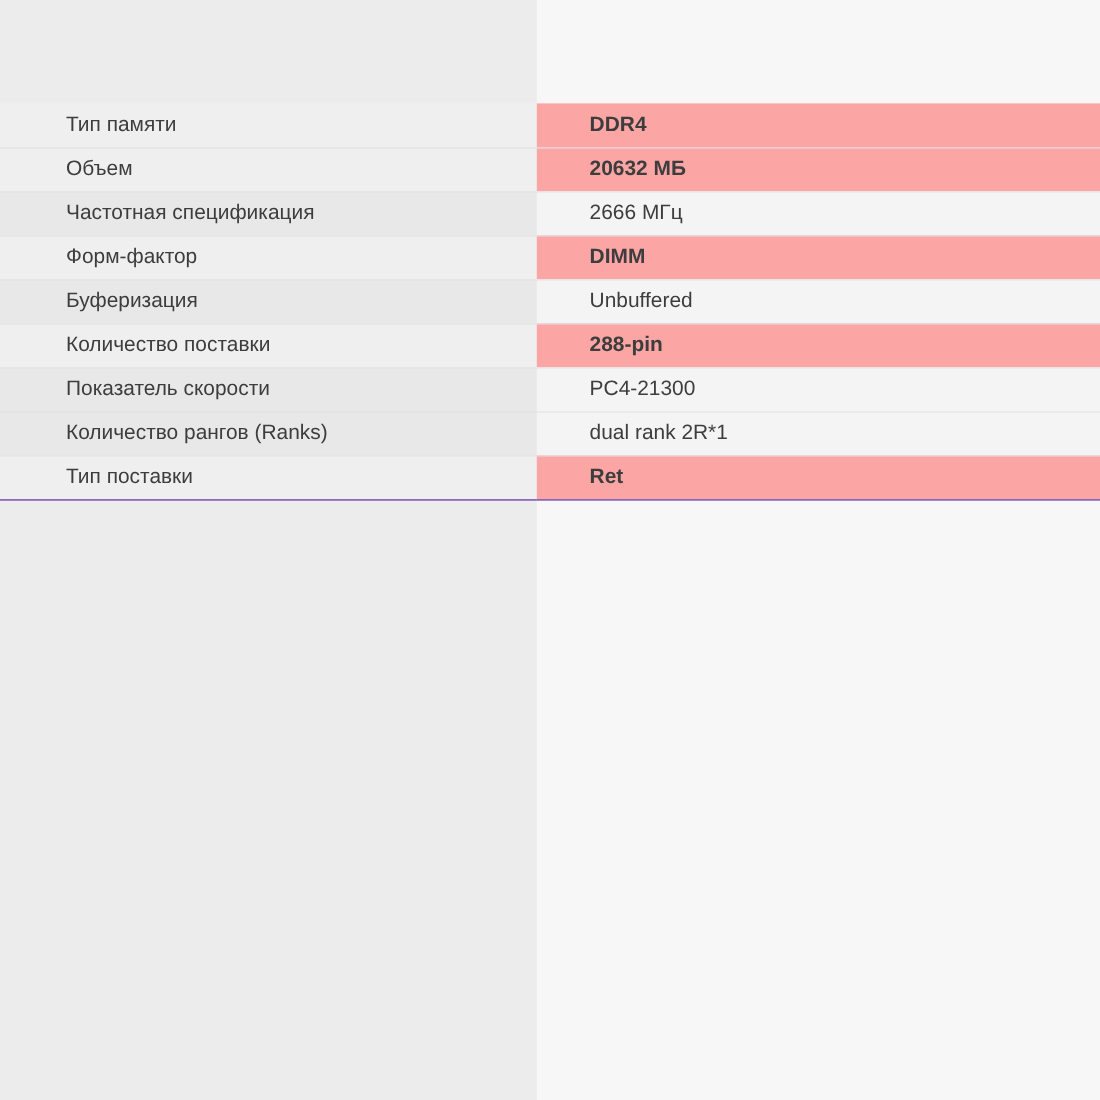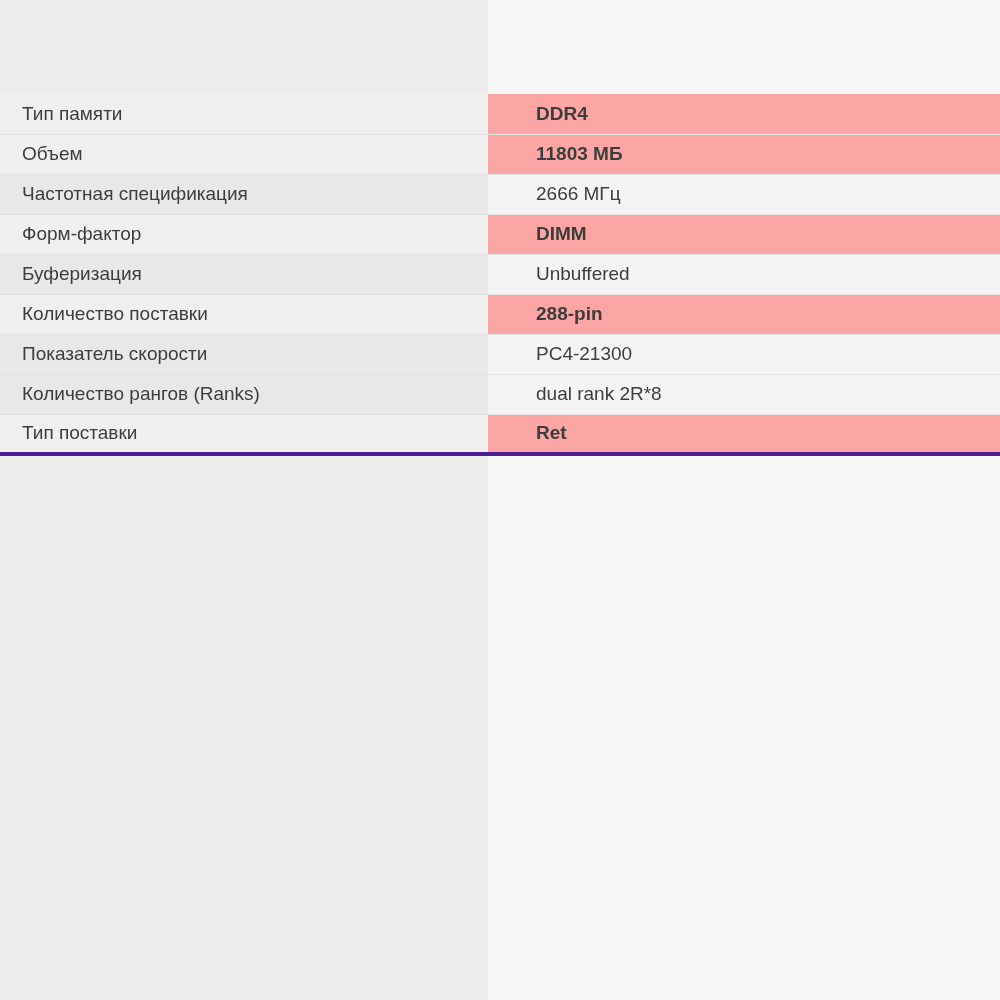--- a/index.html
+++ b/index.html
@@ -50,25 +50,25 @@
   .spec-table td {
     height: 40px;
     padding: 0;
     vertical-align: middle;
     font-size: 19px;
     font-weight: 400;
     color: #3d3d3d;
     border-bottom: 1px solid #e2e2e2;
   }
   .spec-table tr:last-child td {
-    border-bottom: 4px solid #4c1d95;
+    border-bottom: 1px solid #4c1d95;
   }
   td.k {
     width: 488px;
-    padding-left: 22px;
+    padding-left: 60px;
     box-sizing: border-box;
     background: #ececec;
   }
   td.v {
     width: 512px;
     padding-left: 48px;
     box-sizing: border-box;
     background: #f7f7f7;
   }
   
@@ -86,21 +86,21 @@
 
 
   <table class="spec-table">
     <tbody>
         <tr class="odd">
           <td class="k">Тип памяти</td>
           <td class="v">DDR4</td>
         </tr>
         <tr class="odd">
           <td class="k">Объем</td>
-          <td class="v">11803 МБ</td>
+          <td class="v">20632 МБ</td>
         </tr>
         <tr class="alt">
           <td class="k">Частотная спецификация</td>
           <td class="v">2666 МГц</td>
         </tr>
         <tr class="odd">
           <td class="k">Форм-фактор</td>
           <td class="v">DIMM</td>
         </tr>
         <tr class="alt">
@@ -110,21 +110,21 @@
         <tr class="odd">
           <td class="k">Количество поставки</td>
           <td class="v">288-pin</td>
         </tr>
         <tr class="alt">
           <td class="k">Показатель скорости</td>
           <td class="v">PC4-21300</td>
         </tr>
         <tr class="alt">
           <td class="k">Количество рангов (Ranks)</td>
-          <td class="v">dual rank 2R*8</td>
+          <td class="v">dual rank 2R*1</td>
         </tr>
         <tr class="odd">
           <td class="k">Тип поставки</td>
           <td class="v">Ret</td>
         </tr>
       </tbody>
   </table>
 
 </div>
 

